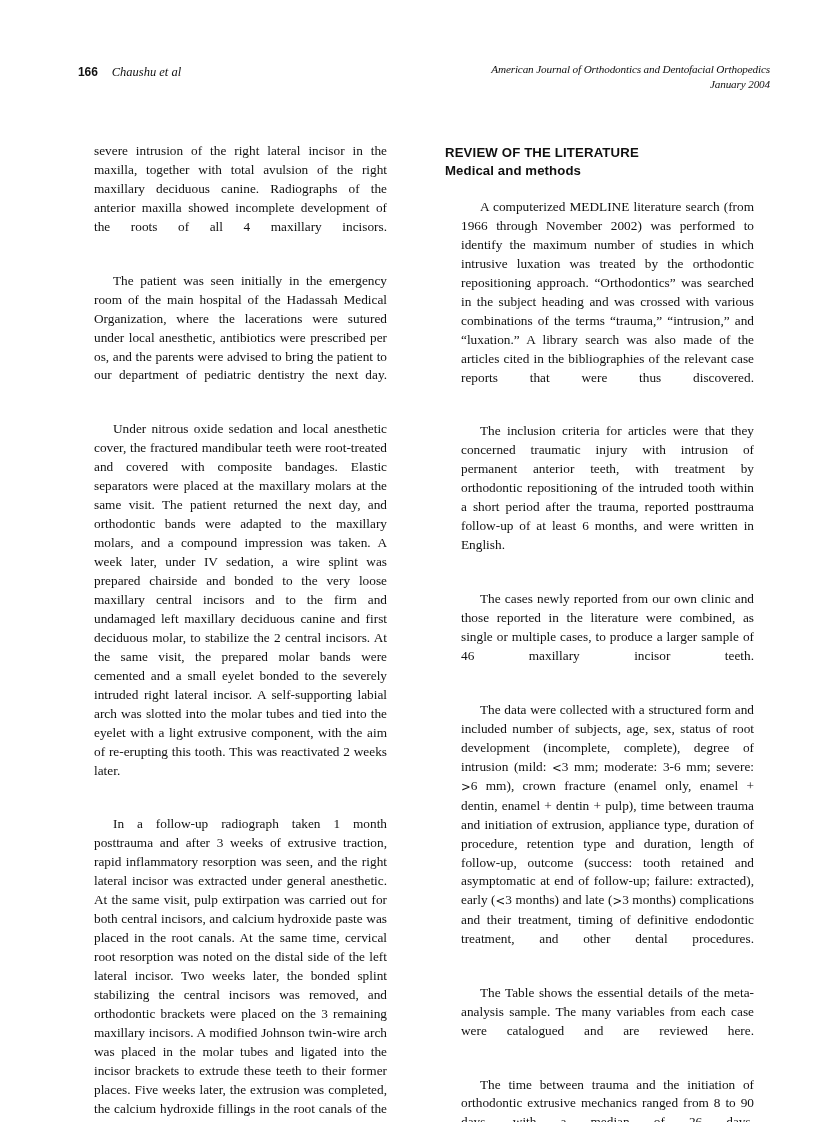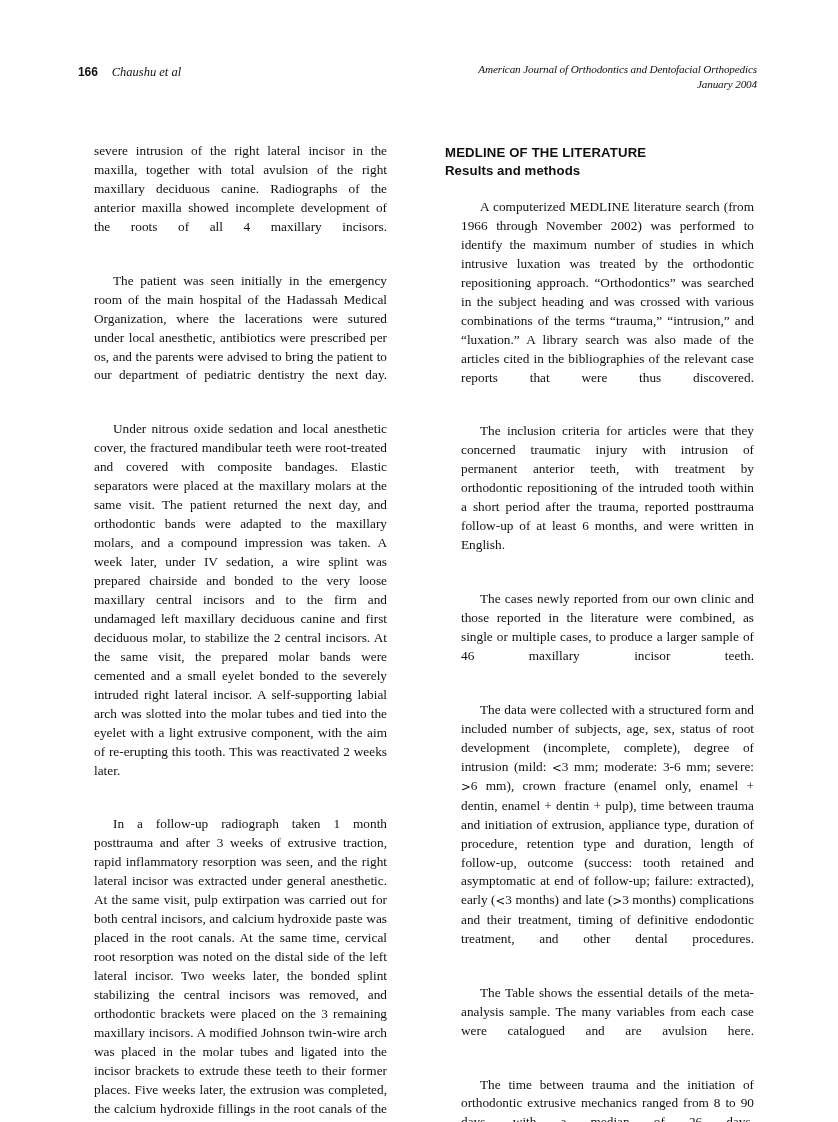--- a/index.html
+++ b/index.html
@@ -45,21 +45,21 @@
     letter-spacing: -0.1px;
   }
   .rh-authors {
     font-family: "Liberation Serif", serif;
     font-style: italic;
     font-size: 12.5px;
     margin-left: 14px;
   }
   .rh-right {
     position: absolute;
-    right: 13px;
+    right: 0;
     top: 0;
     text-align: right;
     font-family: "Liberation Serif", serif;
     font-style: italic;
     font-size: 11.2px;
     line-height: 14.5px;
     letter-spacing: -0.15px;
     white-space: nowrap;
     margin-left: 40px;
   }
@@ -152,30 +152,30 @@
 
     <div class="col col-left">
       <p class="body-para continued">severe intrusion of the right lateral incisor in the maxilla, together with total avulsion of the right maxillary deciduous canine. Radiographs of the anterior maxilla showed incomplete development of the roots of all 4 maxillary incisors.</p>
       <p class="body-para">The patient was seen initially in the emergency room of the main hospital of the Hadassah Medical Organization, where the lacerations were sutured under local anesthetic, antibiotics were prescribed per os, and the parents were advised to bring the patient to our department of pediatric dentistry the next day.</p>
       <p class="body-para">Under nitrous oxide sedation and local anesthetic cover, the fractured mandibular teeth were root-treated and covered with composite bandages. Elastic separators were placed at the maxillary molars at the same visit. The patient returned the next day, and orthodontic bands were adapted to the maxillary molars, and a compound impression was taken. A week later, under IV sedation, a wire splint was prepared chairside and bonded to the very loose maxillary central incisors and to the firm and undamaged left maxillary deciduous canine and first deciduous molar, to stabilize the 2 central incisors. At the same visit, the prepared molar bands were cemented and a small eyelet bonded to the severely intruded right lateral incisor. A self-supporting labial arch was slotted into the molar tubes and tied into the eyelet with a light extrusive component, with the aim of re-erupting this tooth. This was reactivated 2 weeks later.</p>
       <p class="body-para">In a follow-up radiograph taken 1 month posttrauma and after 3 weeks of extrusive traction, rapid inflammatory resorption was seen, and the right lateral incisor was extracted under general anesthetic. At the same visit, pulp extirpation was carried out for both central incisors, and calcium hydroxide paste was placed in the root canals. At the same time, cervical root resorption was noted on the distal side of the left lateral incisor. Two weeks later, the bonded splint stabilizing the central incisors was removed, and orthodontic brackets were placed on the 3 remaining maxillary incisors. A modified Johnson twin-wire arch was placed in the molar tubes and ligated into the incisor brackets to extrude these teeth to their former places. Five weeks later, the extrusion was completed, the calcium hydroxide fillings in the root canals of the central incisors having been renewed twice in the interim. Two months later, the fixed appliance was removed. The final root canal filling was placed 6 months after the initial trauma. Although the earlier-noted cervical root resorption on the left lateral incisor seemed to have arrested, it was decided to eliminate a defect and place a glass ionomer restoration (Fuji 2; GC America, Alsip, Ill) after elevating a flap. The fol-</p>
     </div>
 
     <div class="col col-right">
 
-      <h2 class="section-head">MEDLINE OF THE LITERATURE</h2>
-      <h3 class="sub-head">Results and methods</h3>
+      <h2 class="section-head">REVIEW OF THE LITERATURE</h2>
+      <h3 class="sub-head">Medical and methods</h3>
 
       <p class="body-para">A computerized MEDLINE literature search (from 1966 through November 2002) was performed to identify the maximum number of studies in which intrusive luxation was treated by the orthodontic repositioning approach. “Orthodontics” was searched in the subject heading and was crossed with various combinations of the terms “trauma,” “intrusion,” and “luxation.” A library search was also made of the articles cited in the bibliographies of the relevant case reports that were thus discovered.</p>
       <p class="body-para">The inclusion criteria for articles were that they concerned traumatic injury with intrusion of permanent anterior teeth, with treatment by orthodontic repositioning of the intruded tooth within a short period after the trauma, reported posttrauma follow-up of at least 6 months, and were written in English.</p>
       <p class="body-para">The cases newly reported from our own clinic and those reported in the literature were combined, as single or multiple cases, to produce a larger sample of 46 maxillary incisor teeth.</p>
 
       <p class="body-para"><span>The data were collected with a structured form and included number of subjects, age, sex, status of root development (incomplete, complete), degree of intrusion (mild: </span><span class="mathrel">&lt;</span><span>3 mm; moderate: 3-6 mm; severe: </span><span class="mathrel">&gt;</span><span>6 mm), crown fracture (enamel only, enamel + dentin, enamel + dentin + pulp), time between trauma and initiation of extrusion, appliance type, duration of procedure, retention type and duration, length of follow-up, outcome (success: tooth retained and asymptomatic at end of follow-up; failure: extracted), early (</span><span class="mathrel">&lt;</span><span>3 months) and late (</span><span class="mathrel">&gt;</span><span>3 months) complications and their treatment, timing of definitive endodontic treatment, and other dental procedures.</span></p>
 
 
-      <p class="body-para">The Table shows the essential details of the meta-analysis sample. The many variables from each case were catalogued and are avulsion here.</p>
+      <p class="body-para">The Table shows the essential details of the meta-analysis sample. The many variables from each case were catalogued and are reviewed here.</p>
       <p class="body-para">The time between trauma and the initiation of orthodontic extrusive mechanics ranged from 8 to 90 days, with a median of 26 days.</p>
       <p class="body-para">The following orthodontic appliances were used:</p>
 
     </div>
 
   </div>
 </div>
 
 </body></html>

